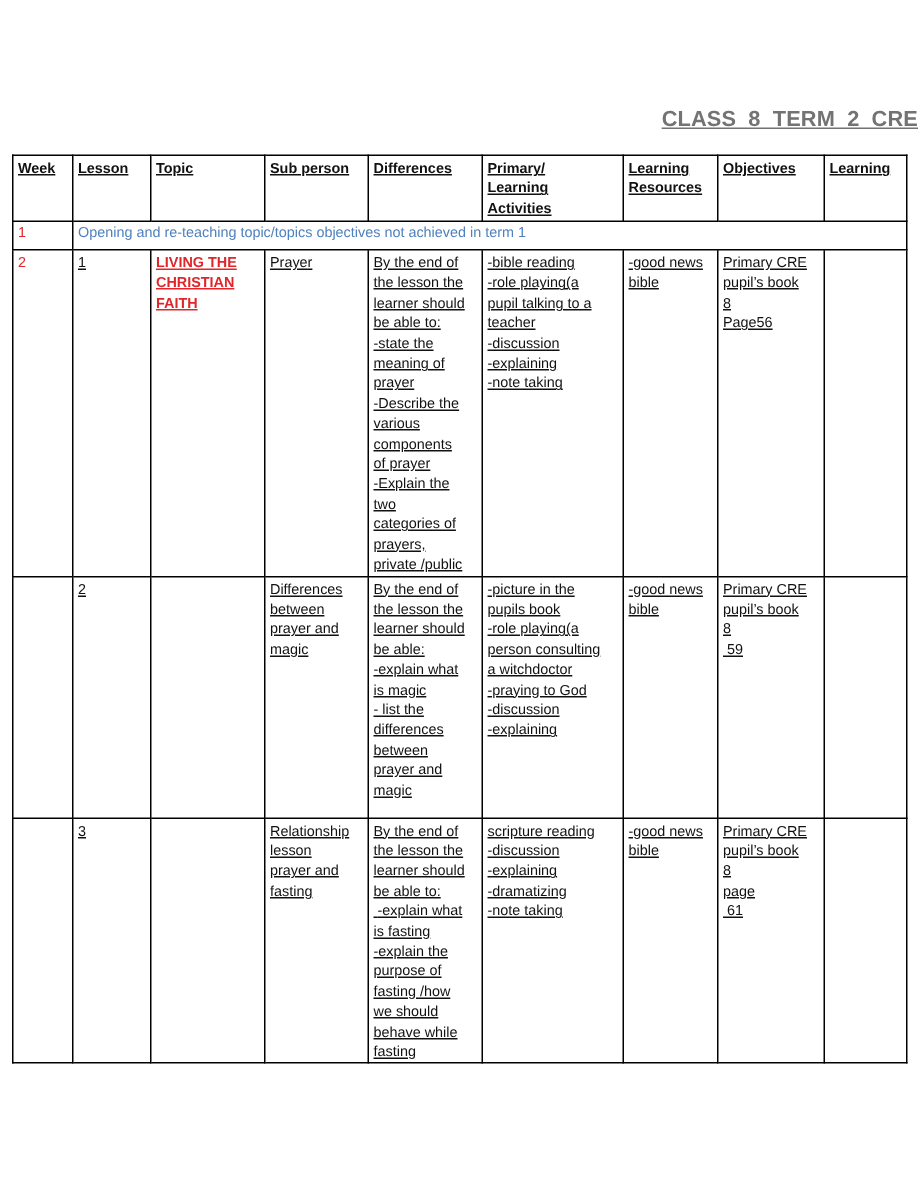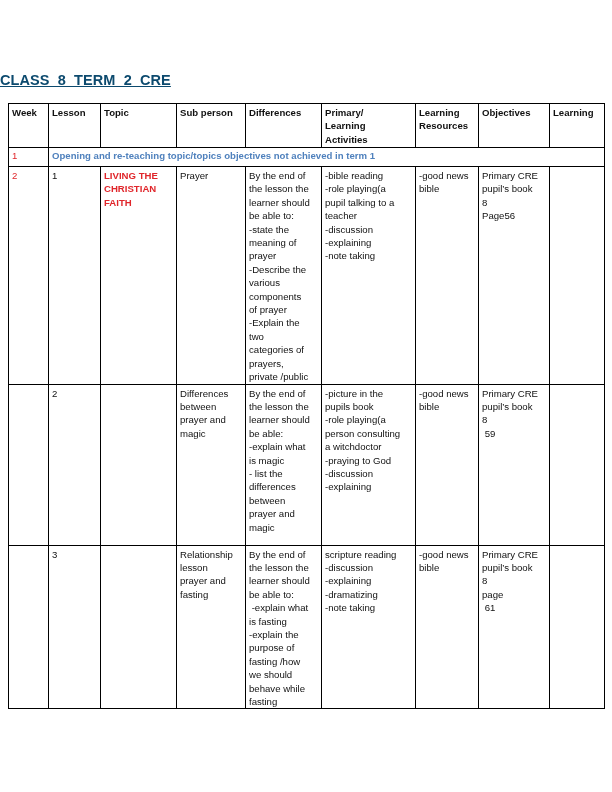--- a/index.html
+++ b/index.html
@@ -1,30 +1,30 @@
 <!DOCTYPE html>
 <html><head>
   <meta charset="utf-8">
   <style>
     html, body { margin: 0; padding: 0; background: #ffffff; }
     body { width: 612px; height: 792px; position: relative; overflow: hidden;
            font-family: "Liberation Sans", sans-serif; color: #111; }
-    .title { position: absolute; left: 0; width: 612px; top: 72px; text-align: left;
-             font-size: 14.5px; font-weight: bold; color: #0c4a6e; text-decoration: underline;
+    .title { position: absolute; left: 0; width: 612px; top: 72px; text-align: right;
+             font-size: 14.5px; font-weight: bold; color: #737373; text-decoration: underline;
              word-spacing: 4px; letter-spacing: 0.1px; }
     table.plan { position: absolute; left: 8px; top: 103px; border-collapse: collapse;
                  table-layout: fixed; width: 596px; }
     table.plan td, table.plan th { border: 1px solid #000; vertical-align: top;
                  font-size: 9.6px; line-height: 13.4px; padding: 2px 3px 0 3px;
                  text-align: left; overflow: hidden; }
     table.plan th { font-weight: bold; height: 41px; }
     .wk { color: #e0262b; font-size: 14px; line-height: 16px; font-weight: normal; padding-left: 4px; }
-    .opening { color: #4f81bd; font-weight: bold; font-size: 14px; line-height: 16px; padding-left: 5px; }
+    .opening { color: #4f81bd; font-weight: normal; font-size: 14px; line-height: 16px; padding-left: 5px; }
     .topic { color: #e0262b; font-weight: bold; }
-    .line { display: block; white-space: pre-wrap; }
+    .line { display: block; white-space: pre-wrap; text-decoration: underline; }
     tr.r-open td { height: 17px; padding-top: 1px; }
     tr.r1 td { height: 210px; }
     tr.r2 td { height: 158px; }
     tr.r3 td { height: 157px; }
   </style>
 </head>
 <body>
 
 <div class="title">CLASS  8  TERM  2  CRE</div>
 

